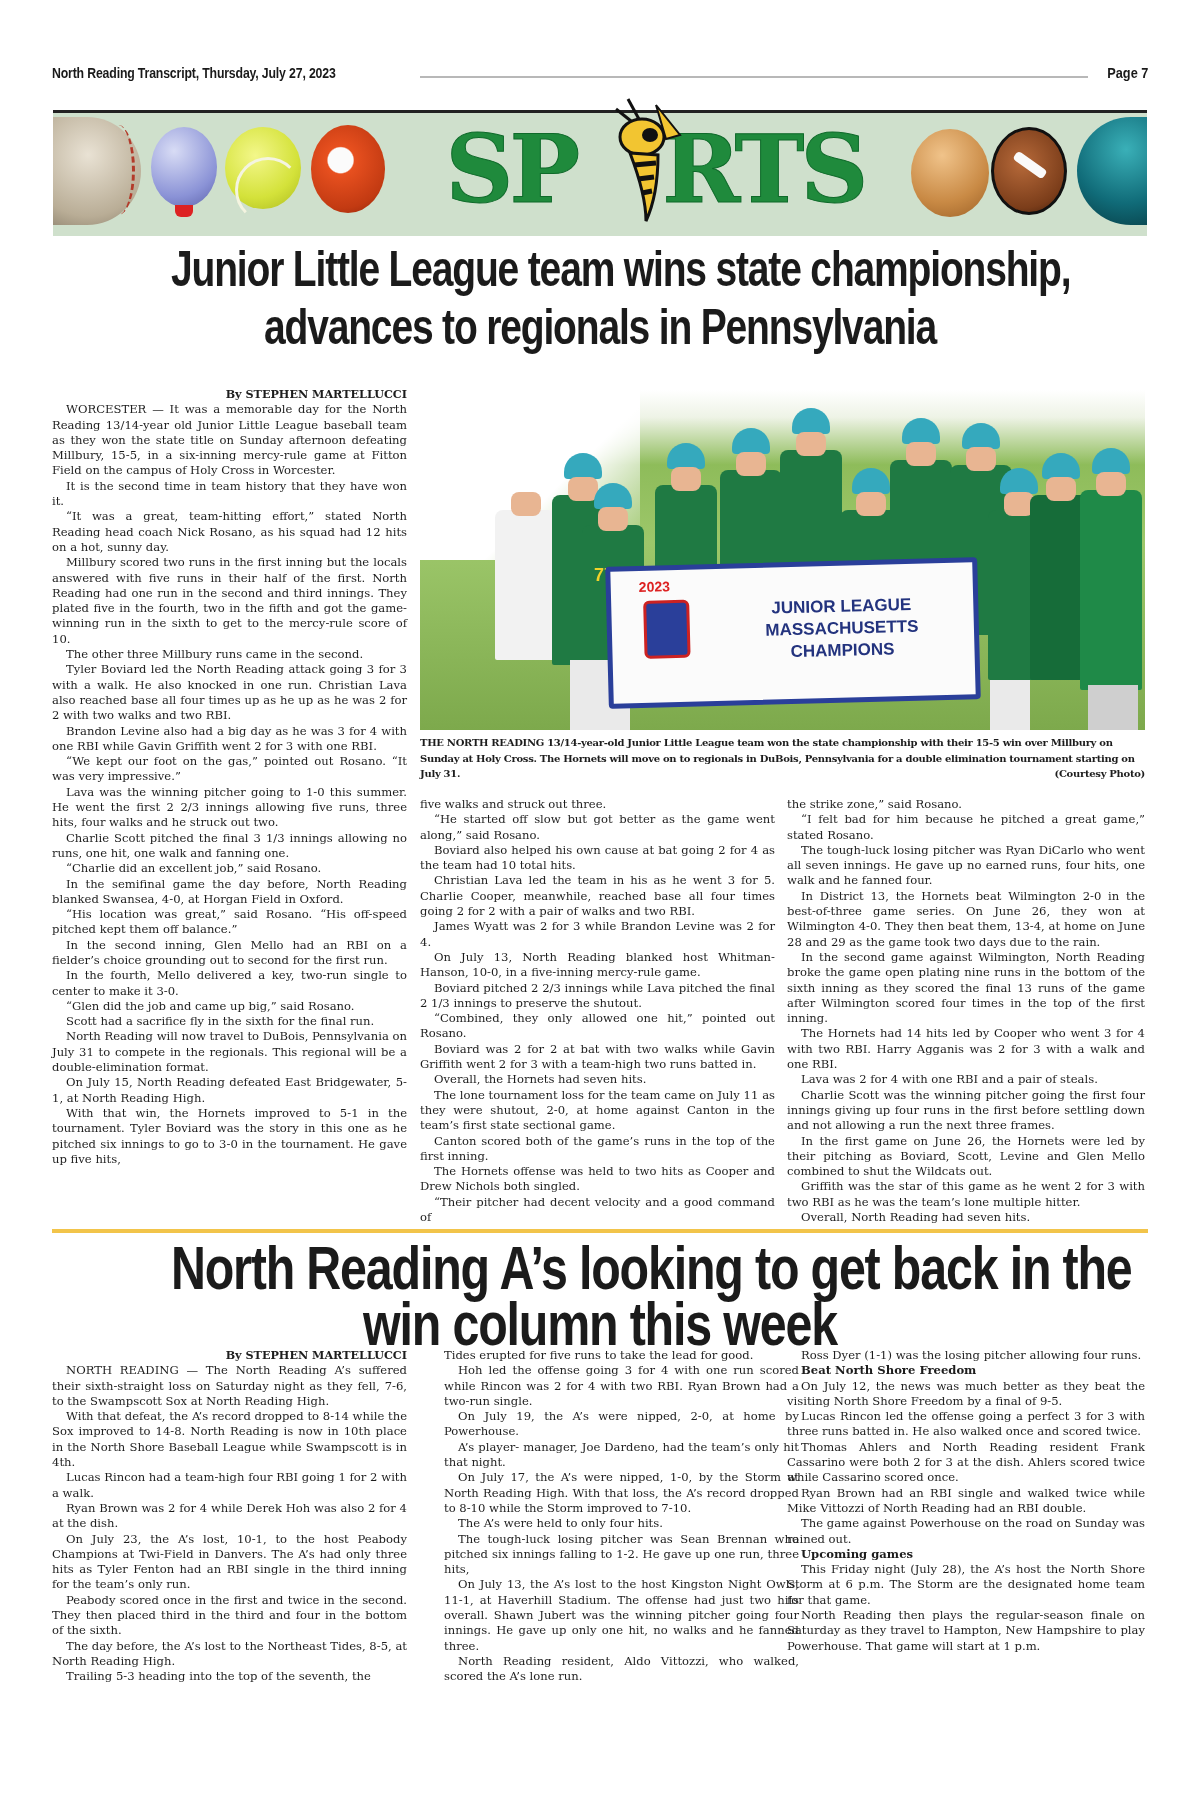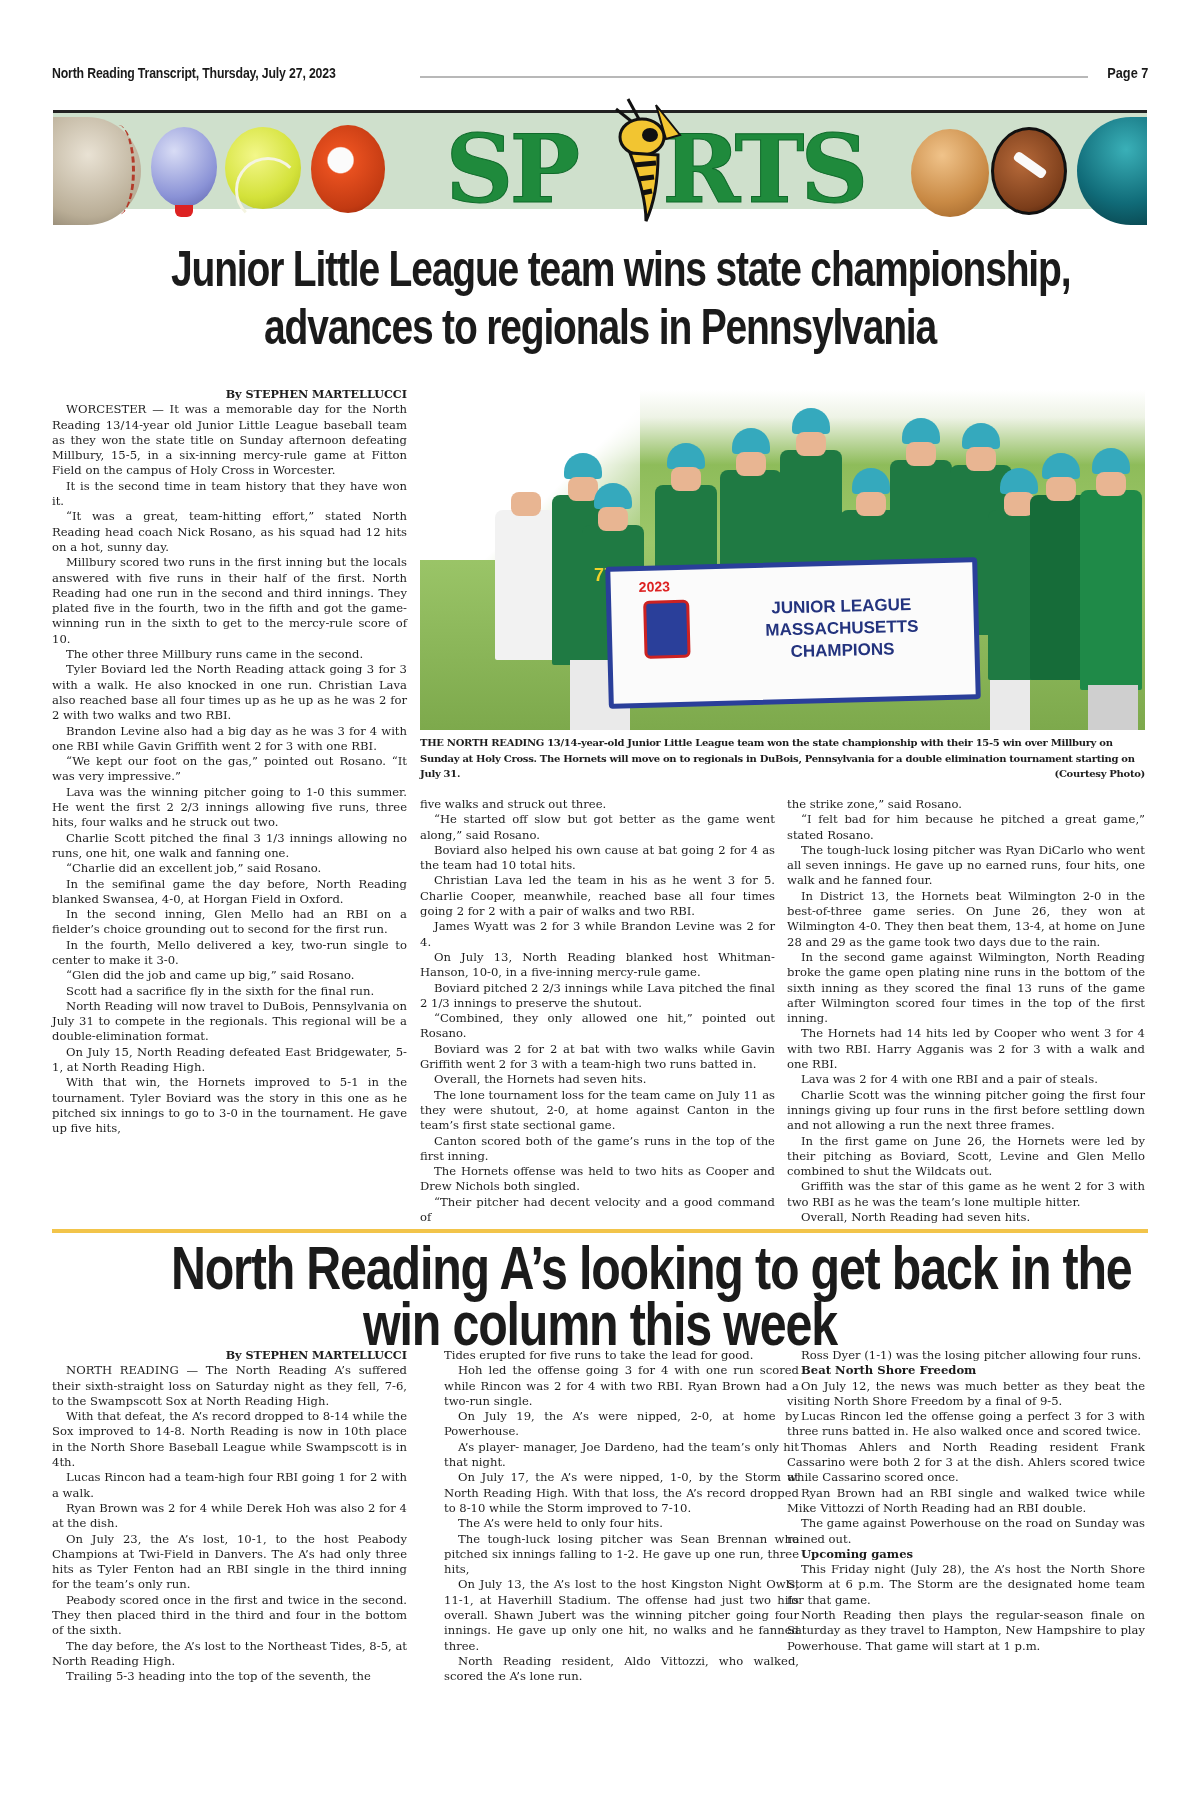--- a/index.html
+++ b/index.html
@@ -6,21 +6,21 @@
   html, body { width: 1200px; height: 1813px; background: #ffffff; overflow: hidden; }
   body { position: relative; font-family: "DejaVu Serif", serif; color: #1a1a1a; }
 
   
   .folio { position: absolute; left: 52px; top: 62px; width: 1096px; height: 20px; display: flex; align-items: center; }
   .folio-left { font-family: "Liberation Sans", sans-serif; font-weight: bold; font-size: 15px; transform: scaleX(0.82); transform-origin: left center; white-space: nowrap; letter-spacing: -0.2px; }
   .folio-rule { position: absolute; left: 368px; right: 60px; top: 14px; height: 2px; background: #b8b8b8; }
   .folio-right { position: absolute; right: 0; font-family: "Liberation Sans", sans-serif; font-weight: bold; font-size: 15px; transform: scaleX(0.85); transform-origin: right center; }
 
   
-  .banner { position: absolute; left: 53px; top: 110px; width: 1094px; height: 99px; background: #cfe0cc; border-top: 3px solid #222; overflow: visible; }
+  .banner { position: absolute; left: 53px; top: 110px; width: 1094px; height: 126px; background: #cfe0cc; border-top: 3px solid #222; overflow: visible; }
   .ball { position: absolute; border-radius: 50%; }
   .baseball { left: 0; top: 4px; width: 88px; height: 108px; border-radius: 0 54px 54px 0; background: radial-gradient(circle at 40% 35%, #e9e2d4, #b9ad96 70%, #8b806c); }
   .baseball::after { content: ""; position: absolute; right: 6px; top: 8px; width: 30px; height: 90px; border-right: 3px dashed #b33a2a; border-radius: 50%; }
   .golfball { left: 98px; top: 14px; width: 66px; height: 80px; background: radial-gradient(circle at 35% 30%, #d8dcf5, #8a92d6 65%, #5a60a8); }
   .golf-tee { position: absolute; left: 122px; top: 92px; width: 18px; height: 12px; background: #d22; border-radius: 0 0 6px 6px; }
   .tennis { left: 172px; top: 14px; width: 76px; height: 82px; background: radial-gradient(circle at 40% 35%, #f3f78a, #d4e23a 60%, #aab81e); }
   .tennis::after { content: ""; position: absolute; left: 10px; top: 30px; width: 60px; height: 60px; border: 3px solid #f4f4e0; border-radius: 50%; border-right-color: transparent; border-bottom-color: transparent; }
   .soccer { left: 258px; top: 12px; width: 74px; height: 88px; background: radial-gradient(circle at 40% 40%, #fbfbfb 18%, #e8501f 20%, #c23a12 70%, #8a2208); }
   .basketball { left: 858px; top: 16px; width: 78px; height: 88px; background: radial-gradient(circle at 40% 30%, #f0c38a, #c98a45 60%, #9a5f25); }
   .football { left: 938px; top: 14px; width: 76px; height: 88px; background: radial-gradient(circle at 40% 40%, #b76a3a, #7b3d1a 70%, #3d1c0a); border: 3px solid #111; }
@@ -113,20 +113,21 @@
       <p>“It was a great, team-hitting effort,” stated North Reading head coach Nick Rosano, as his squad had 12 hits on a hot, sunny day.</p>
       <p>Millbury scored two runs in the first inning but the locals answered with five runs in their half of the first. North Reading had one run in the second and third innings. They plated five in the fourth, two in the fifth and got the game-winning run in the sixth to get to the mercy-rule score of 10.</p>
       <p>The other three Millbury runs came in the second.</p>
       <p>Tyler Boviard led the North Reading attack going 3 for 3 with a walk. He also knocked in one run. Christian Lava also reached base all four times up as he up as he was 2 for 2 with two walks and two RBI.</p>
       <p>Brandon Levine also had a big day as he was 3 for 4 with one RBI while Gavin Griffith went 2 for 3 with one RBI.</p>
       <p>“We kept our foot on the gas,” pointed out Rosano. “It was very impressive.”</p>
       <p>Lava was the winning pitcher going to 1-0 this summer. He went the first 2 2/3 innings allowing five runs, three hits, four walks and he struck out two.</p>
       <p>Charlie Scott pitched the final 3 1/3 innings allowing no runs, one hit, one walk and fanning one.</p>
       <p>“Charlie did an excellent job,” said Rosano.</p>
       <p>In the semifinal game the day before, North Reading blanked Swansea, 4-0, at Horgan Field in Oxford.</p>
+      <p>“His location was great,” said Rosano. “His off-speed pitched kept them off balance.”</p>
       <p>In the second inning, Glen Mello had an RBI on a fielder’s choice grounding out to second for the first run.</p>
       <p>In the fourth, Mello delivered a key, two-run single to center to make it 3-0.</p>
       <p>“Glen did the job and came up big,” said Rosano.</p>
       <p>Scott had a sacrifice fly in the sixth for the final run.</p>
       <p>North Reading will now travel to DuBois, Pennsylvania on July 31 to compete in the regionals. This regional will be a double-elimination format.</p>
       <p>On July 15, North Reading defeated East Bridgewater, 5-1, at North Reading High.</p>
       <p>With that win, the Hornets improved to 5-1 in the tournament. Tyler Boviard was the story in this one as he pitched six innings to go to 3-0 in the tournament. He gave up five hits,</p>
     </div>
 </div>
 

